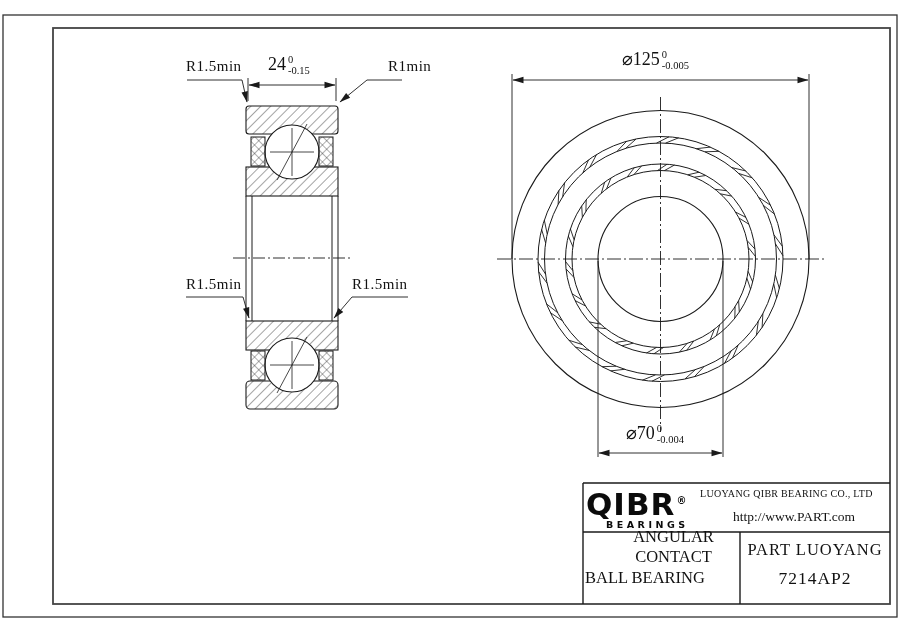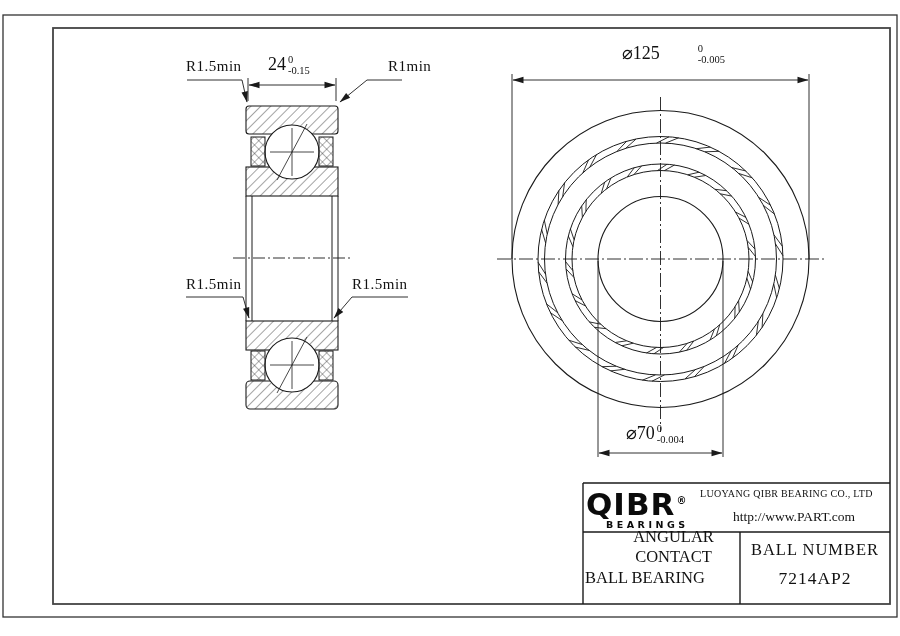--- a/index.html
+++ b/index.html
@@ -202,21 +202,21 @@
     <div class="dim" style="left:268px;top:54px;">
       <span class="main">24</span>
       <span class="tolstack">
         <span>0</span>
         <span>-0.15</span>
       </span>
     </div>
 
     <div class="lbl" style="left:388px;top:58px;">R1min</div>
 
-    <div class="dim" style="left:622px;top:43px;gap:36px;">
+    <div class="dim" style="left:622px;top:49px;">
       <span class="main">⌀125</span>
       <span class="tolstack">
         <span>0</span>
         <span>-0.005</span>
       </span>
     </div>
 
     <div class="lbl" style="left:186px;top:276px;">R1.5min</div>
 
     <div class="lbl" style="left:352px;top:276px;">R1.5min</div>
@@ -233,16 +233,16 @@
       <div class="word"><span>QIBR</span><span class="reg">®</span></div>
       <div class="sub">BEARINGS</div>
     </div>
 
     <div class="tb-company">LUOYANG QIBR BEARING CO., LTD</div>
     <div class="tb-url">http://www.PART.com</div>
 
     <div class="tb-prod1">ANGULAR CONTACT</div>
     <div class="tb-prod2">BALL BEARING</div>
 
-    <div class="tb-plabel">BALL NUMBER</div>
+    <div class="tb-plabel">PART LUOYANG</div>
     <div class="tb-pnum">7214AP2</div>
   </div>
 </div>
 
 </body></html>

